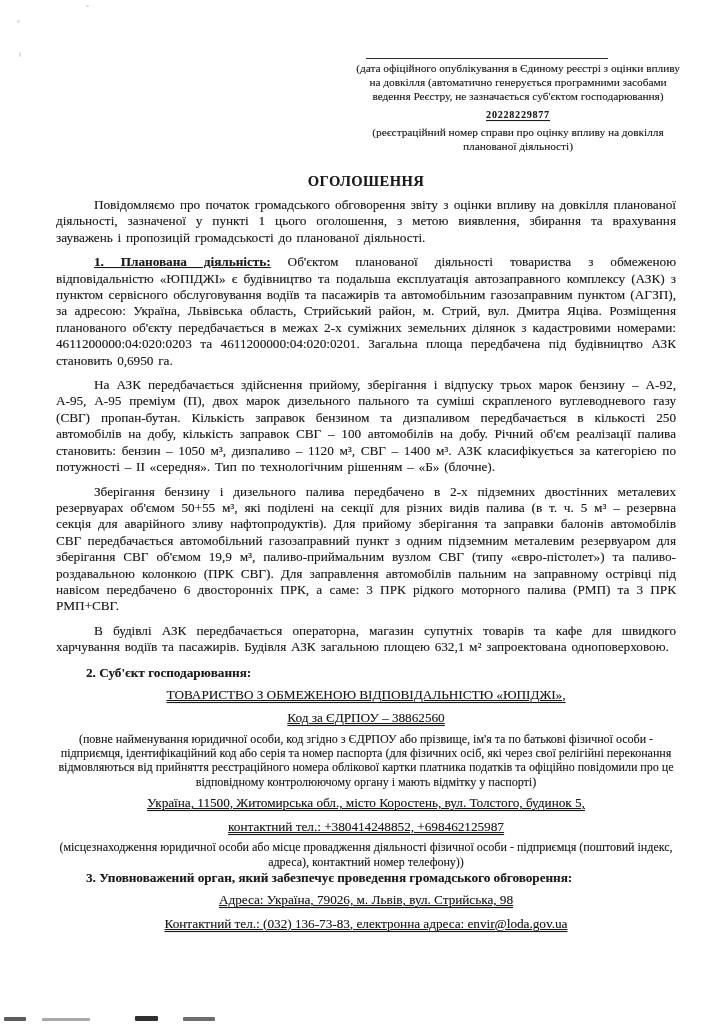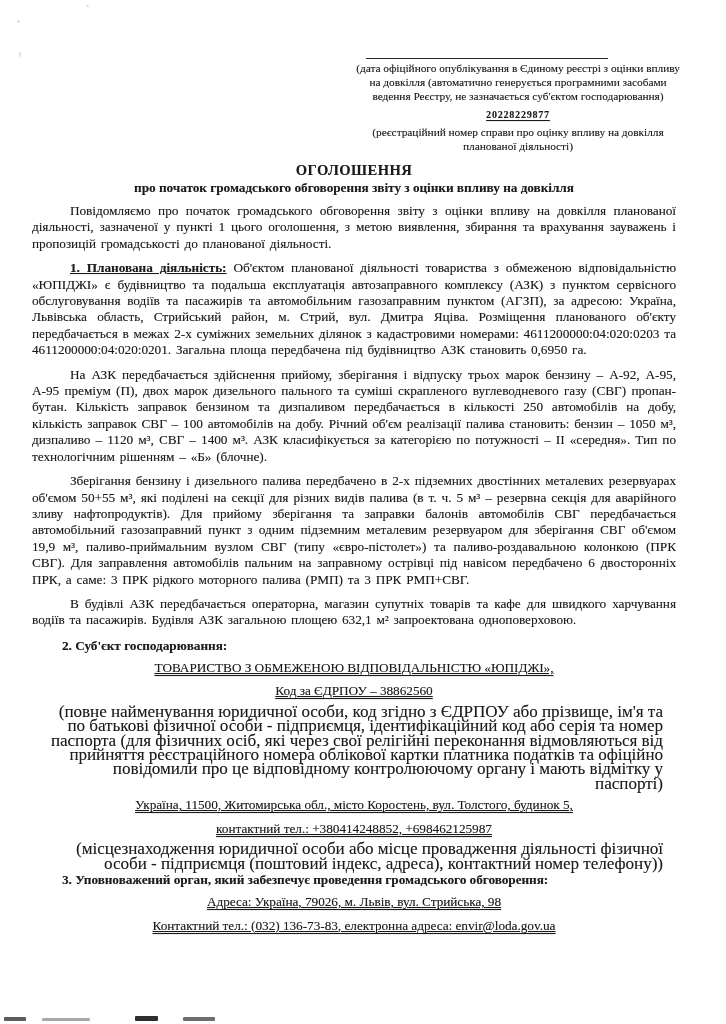--- a/index.html
+++ b/index.html
@@ -11,21 +11,21 @@
     position: relative;
     width: 726px;
     height: 1024px;
     margin: 0 auto;
     background: #ffffff;
     overflow: hidden;
     font-family: "Liberation Serif", "DejaVu Serif", serif;
     color: #1b1b1b;
     text-shadow: 0.2px 0.2px 0.35px rgba(0,0,0,0.35);
     box-sizing: border-box;
-    padding: 58px 42px 0 24px;
+    padding: 58px 42px 0 48px;
   }
   
   .reg-block {
     width: 332px;
     margin-left: auto;
     text-align: center;
     font-size: 11.3px;
     line-height: 14.2px;
   }
   .date-blank {
@@ -39,21 +39,21 @@
     font-size: 10px;
     line-height: 19px;
     letter-spacing: 0.8px;
     text-decoration: underline;
     text-decoration-thickness: 1.3px;
     text-underline-offset: 2px;
     margin: 1px 0;
   }
   
   .doc-title {
-    margin-top: 8px;
+    margin-top: 19px;
     text-align: center;
     font-weight: bold;
     font-size: 14.5px;
     line-height: 18px;
     letter-spacing: 0.5px;
   }
   .doc-subtitle {
     text-align: center;
     font-weight: bold;
     font-size: 13.2px;
@@ -85,22 +85,22 @@
     text-decoration: underline;
   }
   .u-line > span {
     text-decoration: underline;
     text-decoration-thickness: 1px;
     text-underline-offset: 2.5px;
   }
   .note {
     margin: 0 auto;
     max-width: 618px;
-    text-align: right;
-    font-size: 17px;
+    text-align: center;
+    font-size: 12px;
     line-height: 14.4px;
   }
   
   .speck {
     position: absolute;
     background: #9a9a9a;
     border-radius: 50%;
     opacity: 0.35;
   }
   .artifact {
@@ -114,21 +114,20 @@
 <div class="page">
 
   <div class="reg-block">
     <div class="date-blank"></div>
     <div>(дата офіційного опублікування в Єдиному реєстрі з оцінки впливу на довкілля (автоматично генерується програмними засобами ведення Реєстру, не зазначається суб'єктом господарювання)</div>
     <div class="reg-number">20228229877</div>
     <div>(реєстраційний номер справи про оцінку впливу на довкілля планованої діяльності)</div>
   </div>
 
   <div class="doc-title">ОГОЛОШЕННЯ</div>
-  <div class="doc-subtitle">про початок громадського обговорення звіту з оцінки впливу на довкілля</div>
 
   <p class="para first">Повідомляємо про початок громадського обговорення звіту з оцінки впливу на довкілля планованої діяльності, зазначеної у пункті 1 цього оголошення, з метою виявлення, збирання та врахування зауважень і пропозицій громадськості до планованої діяльності.</p>
 
   <p class="para"><span class="b">1. Планована діяльність:</span> <span>Об'єктом планованої діяльності товариства з обмеженою відповідальністю «ЮПІДЖІ» є будівництво та подальша експлуатація автозаправного комплексу (АЗК) з пунктом сервісного обслуговування водіїв та пасажирів та автомобільним газозаправним пунктом (АГЗП), за адресою: Україна, Львівська область, Стрийський район, м. Стрий, вул. Дмитра Яціва. Розміщення планованого об'єкту передбачається в межах 2-х суміжних земельних ділянок з кадастровими номерами: 4611200000:04:020:0203 та 4611200000:04:020:0201. Загальна площа передбачена під будівництво АЗК становить 0,6950 га.</span></p>
   <p class="para">На АЗК передбачається здійснення прийому, зберігання і відпуску трьох марок бензину – А-92, А-95, А-95 преміум (П), двох марок дизельного пального та суміші скрапленого вуглеводневого газу (СВГ) пропан-бутан. Кількість заправок бензином та дизпаливом передбачається в кількості 250 автомобілів на добу, кількість заправок СВГ – 100 автомобілів на добу. Річний об'єм реалізації палива становить: бензин – 1050 м³, дизпаливо – 1120 м³, СВГ – 1400 м³. АЗК класифікується за категорією по потужності – ІІ «середня». Тип по технологічним рішенням – «Б» (блочне).</p>
   <p class="para">Зберігання бензину і дизельного палива передбачено в 2-х підземних двостінних металевих резервуарах об'ємом 50+55 м³, які поділені на секції для різних видів палива (в т. ч. 5 м³ – резервна секція для аварійного зливу нафтопродуктів). Для прийому зберігання та заправки балонів автомобілів СВГ передбачається автомобільний газозаправний пункт з одним підземним металевим резервуаром для зберігання СВГ об'ємом 19,9 м³, паливо-приймальним вузлом СВГ (типу «євро-пістолет») та паливо-роздавальною колонкою (ПРК СВГ). Для заправлення автомобілів пальним на заправному острівці під навісом передбачено 6 двосторонніх ПРК, а саме: 3 ПРК рідкого моторного палива (РМП) та 3 ПРК РМП+СВГ.</p>
   <p class="para">В будівлі АЗК передбачається операторна, магазин супутніх товарів та кафе для швидкого харчування водіїв та пасажирів. Будівля АЗК загальною площею 632,1 м² запроектована одноповерховою.</p>
 
   <p class="sec-label">2. Суб'єкт господарювання:</p>
   <p class="u-line"><span>ТОВАРИСТВО З ОБМЕЖЕНОЮ ВІДПОВІДАЛЬНІСТЮ «ЮПІДЖІ»,</span></p>

